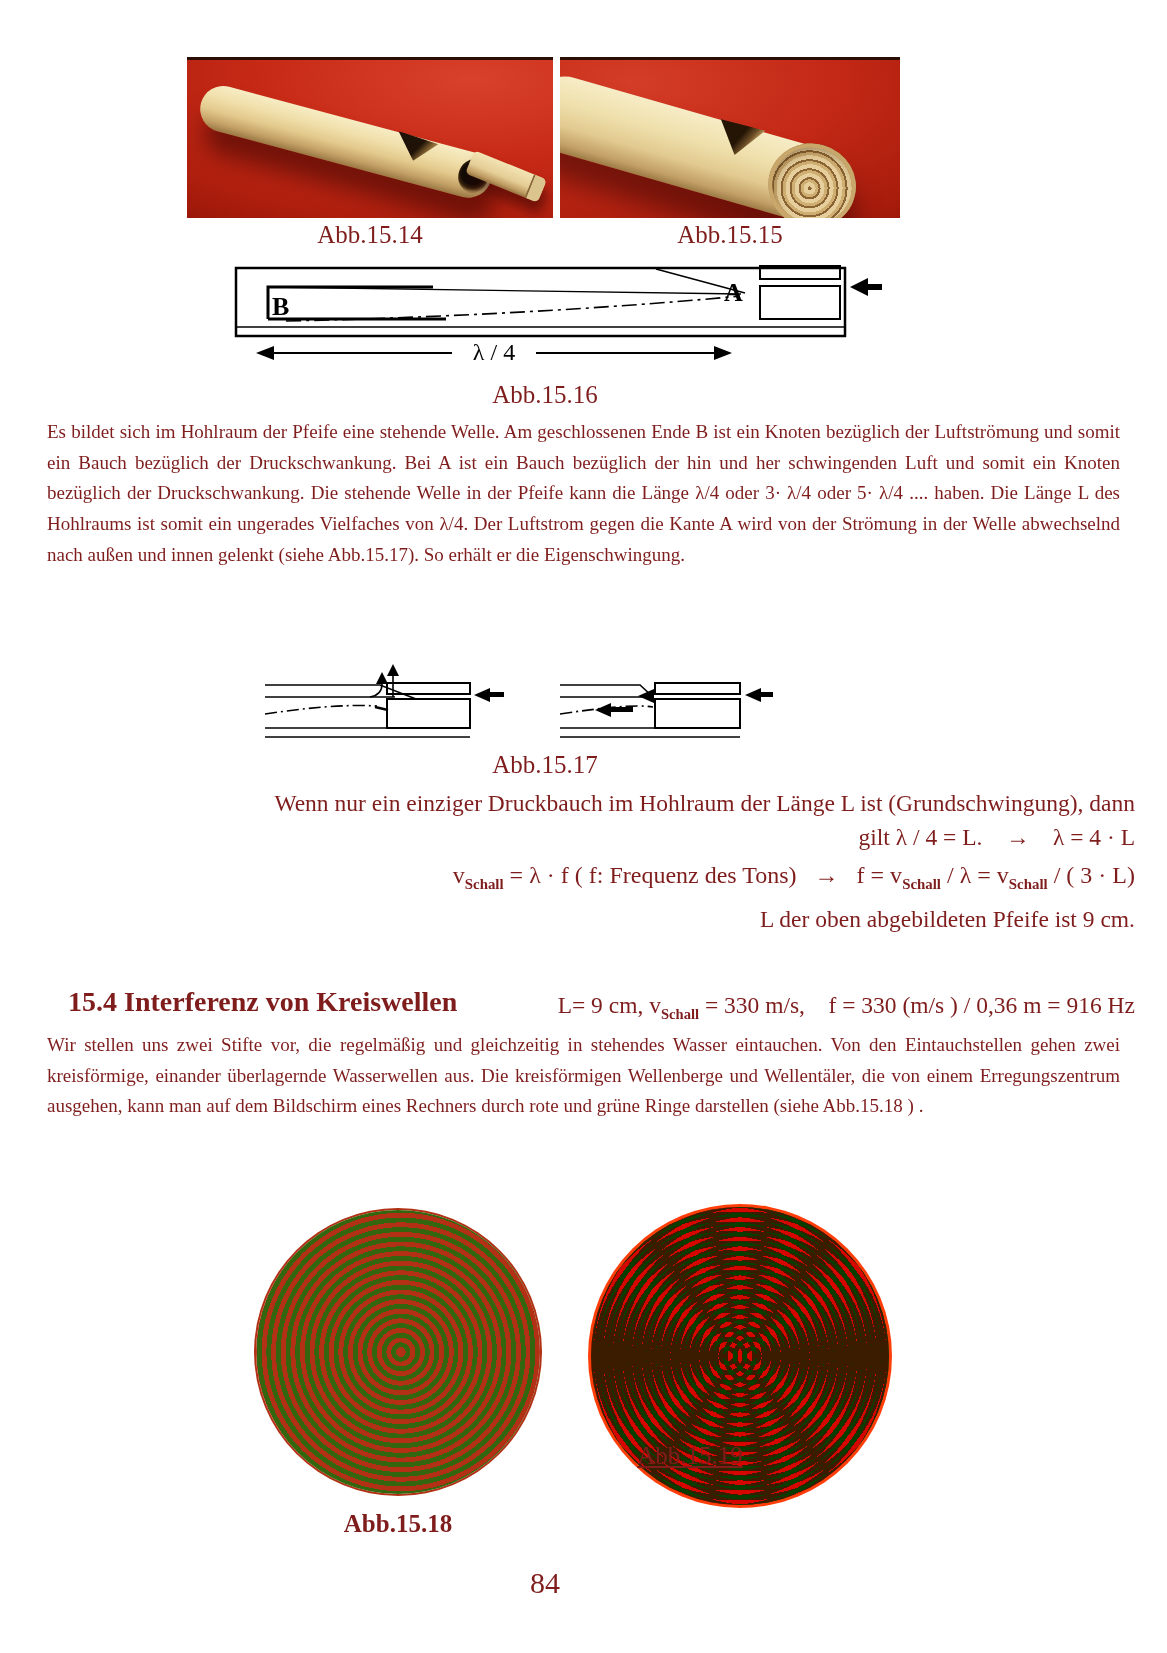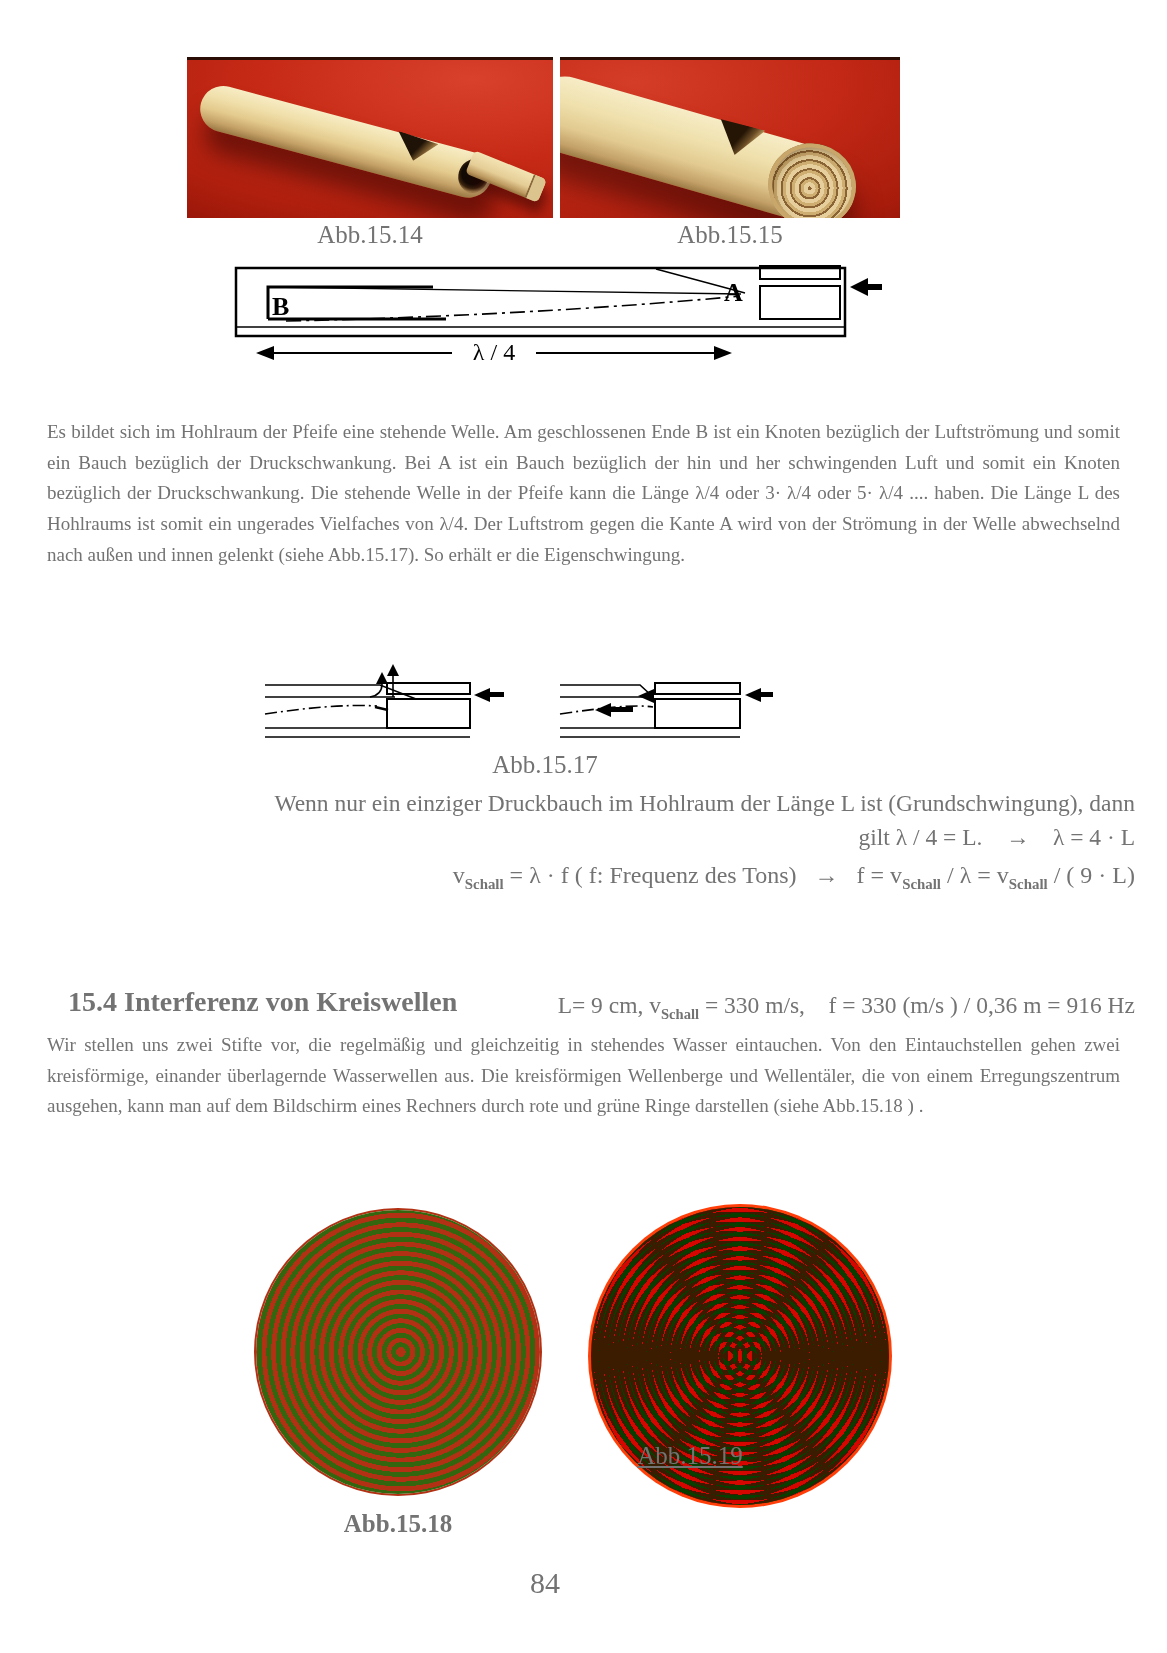--- a/index.html
+++ b/index.html
@@ -1,18 +1,18 @@
 <!DOCTYPE html>
 <html style="--ring-red: #b23114; --ring-green: #34660f; --photo-red: #c22815; --wood: #eedaa6;"><head>
 <meta charset="utf-8">
 <style>
   html,body{margin:0;padding:0;background:#ffffff;}
   .page{
     position:relative;width:1154px;height:1653px;background:#ffffff;
-    font-family:"Liberation Serif","DejaVu Serif",serif;color:#737373;overflow:hidden;
+    font-family:"Liberation Serif","DejaVu Serif",serif;color:#7f1d1d;overflow:hidden;
   }
   
   .photo{position:absolute;overflow:hidden;border-top:3px solid #2a0e06;}
   #photoA{left:187px;top:57px;width:366px;height:158px;
     background:radial-gradient(140% 125% at 78% 12%, #d9412c 0%, #c62a16 42%, #b01f0e 72%, #8e1206 100%);}
   #photoB{left:560px;top:57px;width:340px;height:158px;
     background:radial-gradient(135% 130% at 22% 14%, #d43d28 0%, #c22815 45%, #a81c0c 80%, #8e1206 100%);}
   .pa-body{position:absolute;left:14px;top:20px;width:300px;height:46px;border-radius:23px;
     transform:rotate(15deg);transform-origin:0 50%;
     background:linear-gradient(180deg,#f7ecc4 0%,#f0dfaa 30%,#e3c98c 58%,#c5a267 82%,#9a7844 100%);
@@ -107,20 +107,21 @@
     </g>
     <g>
       <polygon points="28,97 46,90 46,104" fill="#000"></polygon>
       <line x1="44" y1="97" x2="224" y2="97" stroke="#000" stroke-width="2"></line>
       <text x="266" y="104" class="dim" text-anchor="middle">λ / 4</text>
       <line x1="308" y1="97" x2="488" y2="97" stroke="#000" stroke-width="2"></line>
       <polygon points="504,97 486,90 486,104" fill="#000"></polygon>
     </g>
   </svg>
 
+  <div class="figcap" style="left:0;top:381px;width:1090px;">Abb.15.16</div>
 
   <div class="para" style="top:417px;">Es bildet sich im Hohlraum der Pfeife eine stehende Welle. Am geschlossenen Ende B ist ein Knoten bezüglich der Luftströmung und somit ein Bauch bezüglich der Druckschwankung. Bei A ist ein Bauch bezüglich der hin und her schwingenden Luft und somit ein Knoten bezüglich der Druckschwankung. Die stehende Welle in der Pfeife kann die Länge λ/4 oder 3· λ/4 oder 5· λ/4 .... haben. Die Länge L des Hohlraums ist somit ein ungerades Vielfaches von λ/4.  Der Luftstrom gegen die Kante A wird von der Strömung in der Welle abwechselnd nach außen und innen gelenkt (siehe Abb.15.17). So erhält er die Eigenschwingung.</div>
 
   <svg class="figsvg" style="left:245px;top:664px;" width="650" height="80" viewBox="0 0 650 80">
     <g stroke="#000" fill="none" stroke-width="1.6">
       <path d="M20,21 H135 L171,35"></path>
       <path d="M20,33 H150"></path>
       <path d="M20,64 H225"></path>
       <path d="M20,73 H225"></path>
       <rect x="142" y="19" width="83" height="11" stroke-width="2"></rect>
@@ -152,22 +153,23 @@
       <polygon points="500,31 516,24 516,38"></polygon>
       <rect x="516" y="28" width="12" height="5"></rect>
     </g>
   </svg>
 
   <div class="figcap" style="left:0;top:751px;width:1090px;">Abb.15.17</div>
 
   <div class="cline" style="top:790px;">Wenn nur ein einziger Druckbauch im Hohlraum der Länge L ist (Grundschwingung), dann</div>
   <div class="cline" style="top:824px;">gilt λ / 4 = L.    →    λ = 4 · L</div>
 
-  <div class="cline" style="top:862px;font-size:24px;"><span>v</span><sub>Schall</sub><span> = λ · f ( f: Frequenz des Tons)   →   f = v</span><sub>Schall</sub><span> / λ = v</span><sub>Schall</sub><span> / ( 9 · L)</span></div>
+  <div class="cline" style="top:862px;font-size:24px;"><span>v</span><sub>Schall</sub><span> = λ · f ( f: Frequenz des Tons)   →   f = v</span><sub>Schall</sub><span> / λ = v</span><sub>Schall</sub><span> / ( 3 · L)</span></div>
 
+  <div class="cline" style="top:906px;">L der oben abgebildeten Pfeife ist 9 cm.</div>
 
   <div class="cline" style="top:992px;"><span>L= 9 cm, v</span><sub>Schall</sub><span> = 330 m/s,    f = 330 (m/s ) / 0,36 m = 916 Hz</span></div>
 
   <div class="heading" style="top:986px;">15.4 Interferenz von Kreiswellen</div>
 
   <div class="para" style="top:1030px;">Wir stellen uns zwei Stifte vor, die regelmäßig und gleichzeitig in stehendes Wasser eintauchen. Von den Eintauchstellen gehen zwei kreisförmige, einander überlagernde Wasserwellen aus. Die kreisförmigen Wellenberge und Wellentäler, die von einem Erregungszentrum ausgehen, kann man auf dem Bildschirm eines Rechners durch rote und grüne Ringe darstellen (siehe Abb.15.18 ) .</div>
 
   <div id="fig18"></div>
 
   <div id="fig19">

